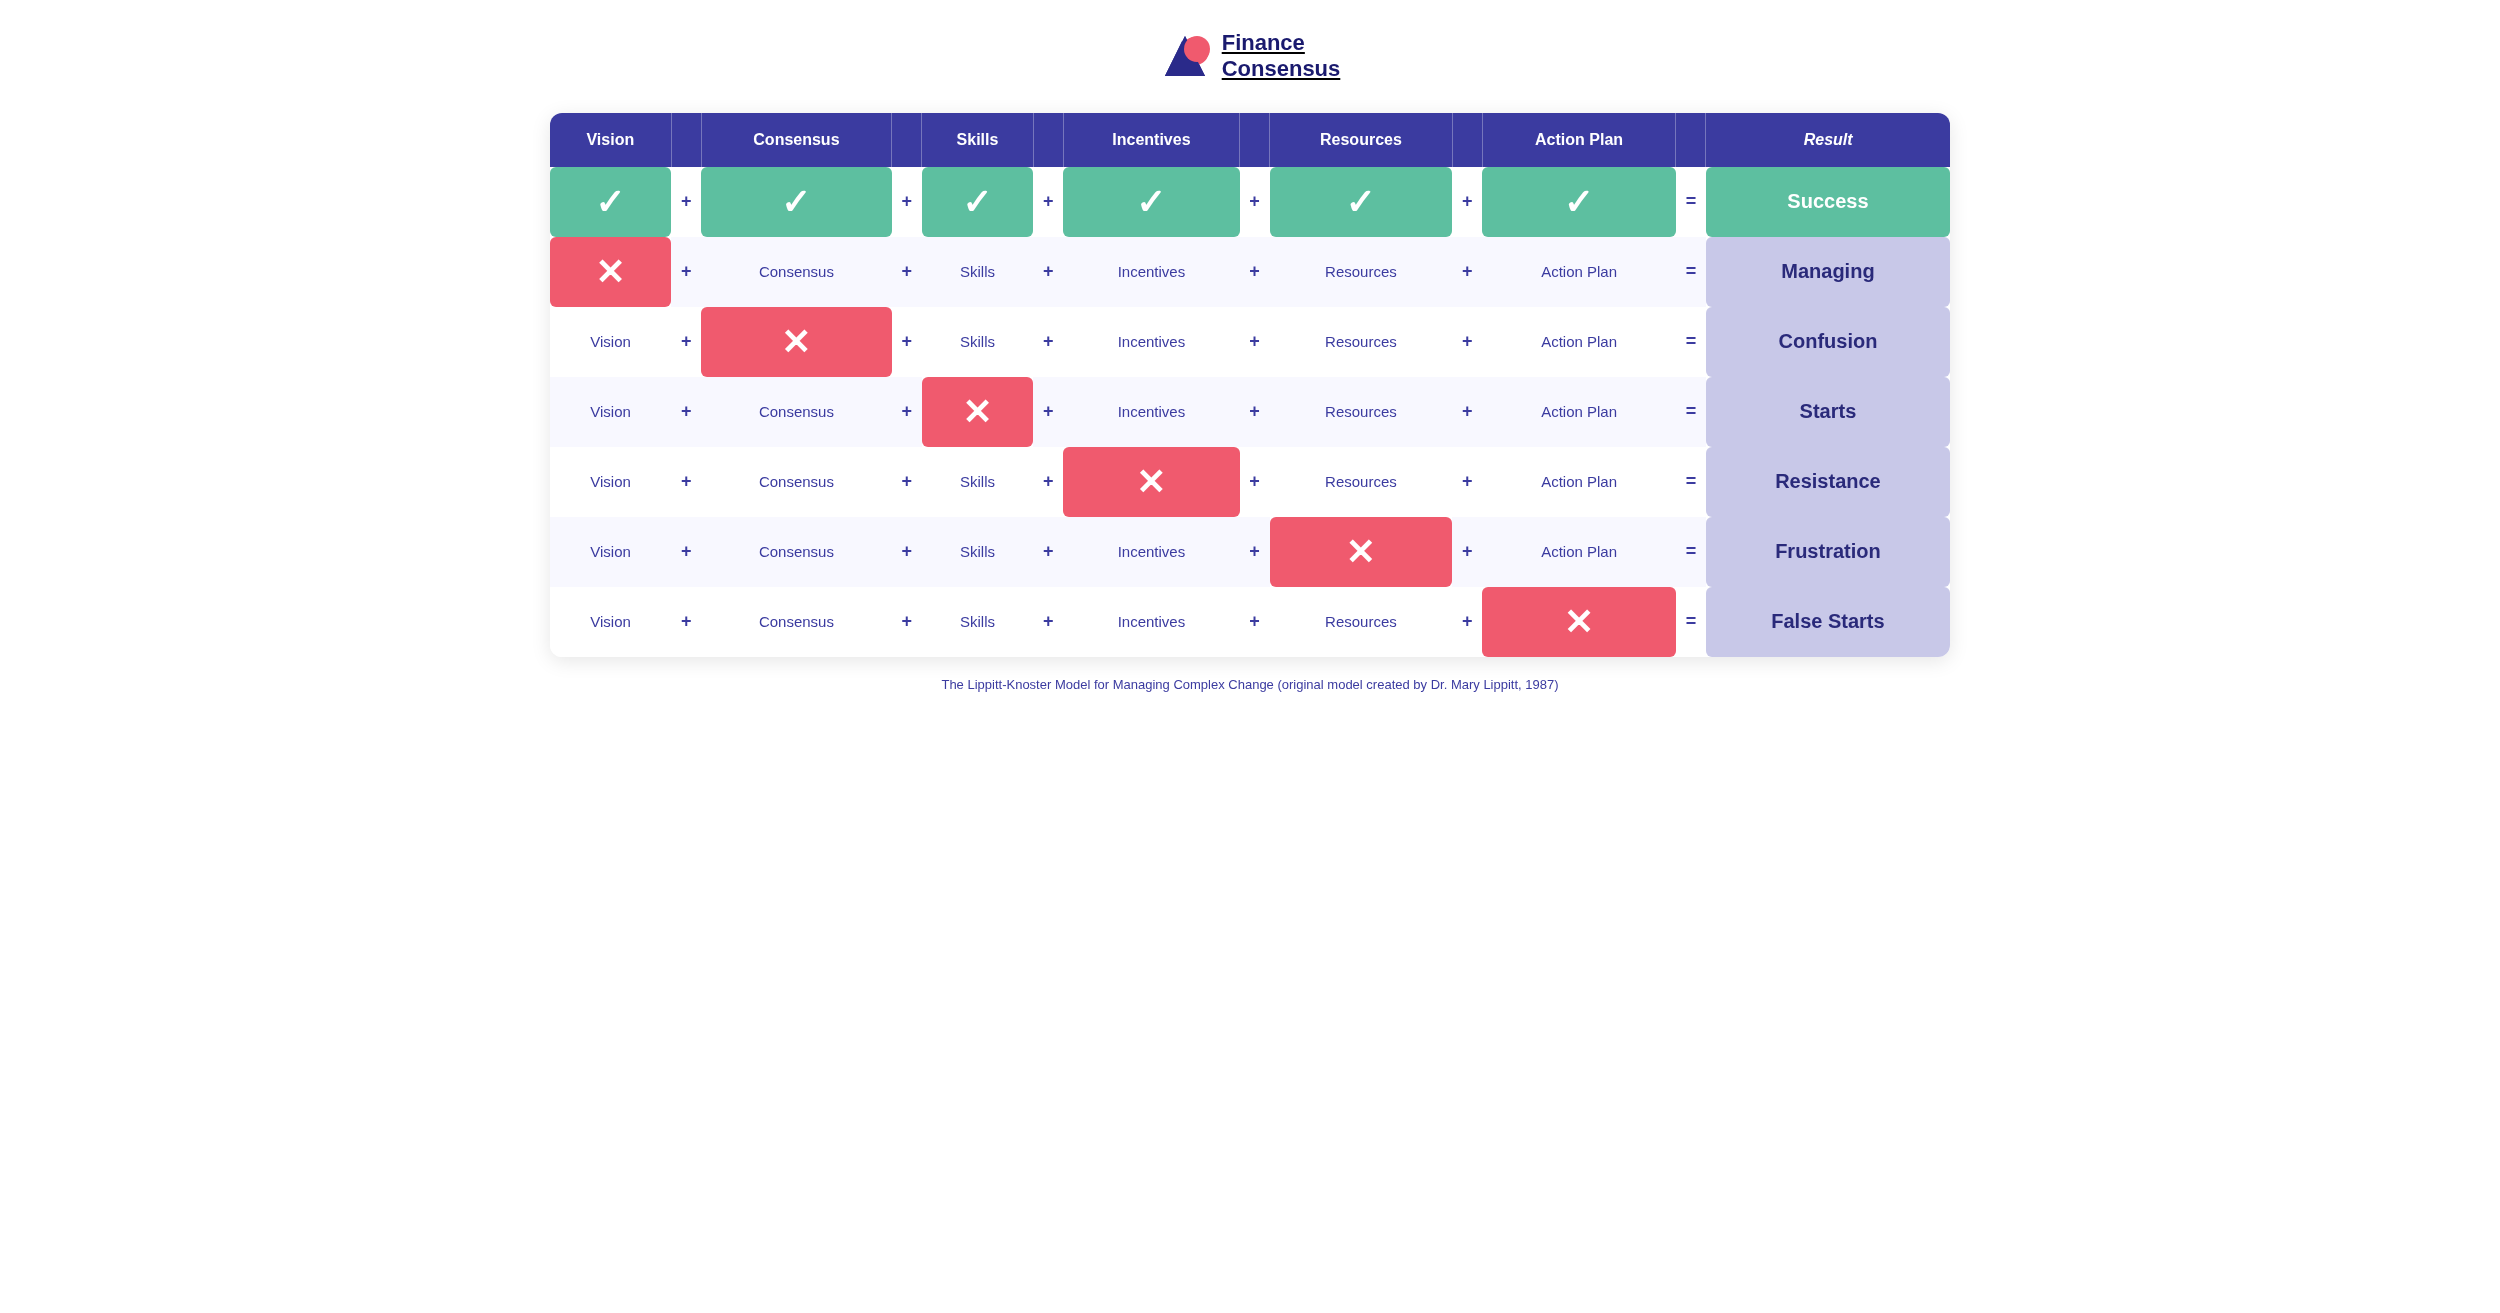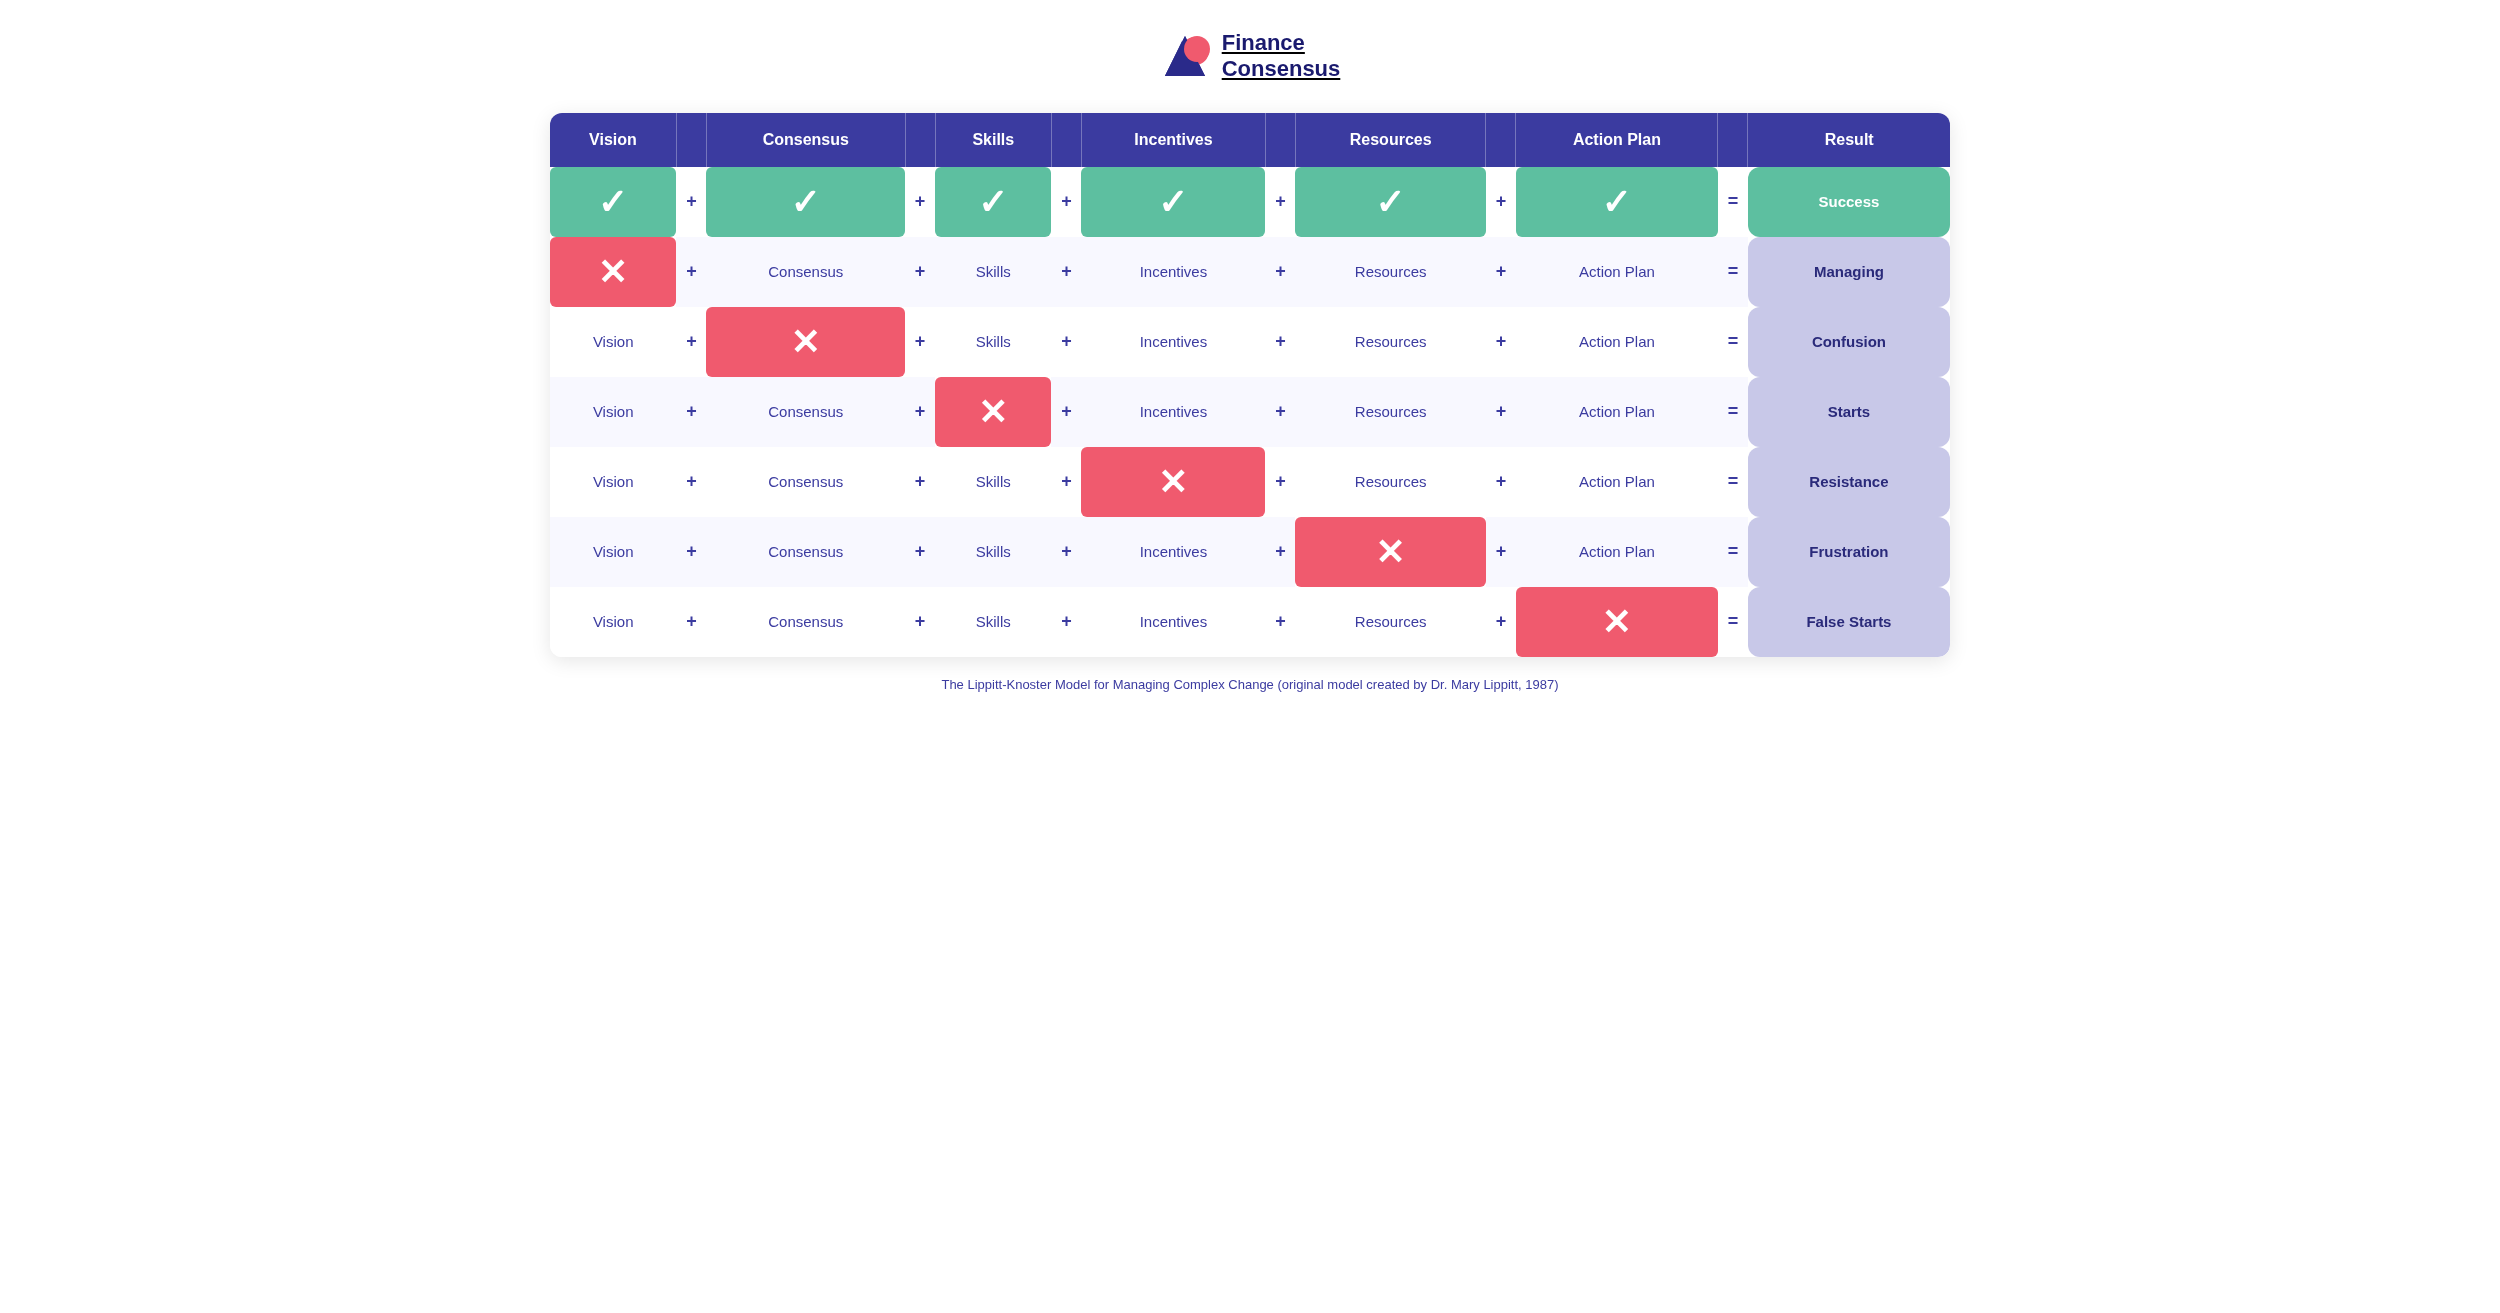--- a/index.html
+++ b/index.html
@@ -55,20 +55,21 @@
       color: white;
       font-weight: 700;
       font-size: 16px;
       padding: 18px 10px;
       text-align: center;
       border-right: 1px solid rgba(255,255,255,0.3);
     }
 
     thead th:last-child {
       border-right: none;
+      font-style: italic;
     }
 
     tbody tr {
       background: #ffffff;
     }
 
     tbody tr:nth-child(even) {
       background: #f8f8ff;
     }
 
@@ -126,23 +127,23 @@
 
     .cross-mark {
       color: white;
       font-size: 36px;
       font-weight: 700;
       line-height: 1;
     }
 
     .result-cell {
       background: #c8c8e8;
-      border-radius: 12px;
+      border-radius: 6px;
       font-weight: 800;
-      font-size: 15px;
+      font-size: 20px;
       color: #2a2a7a;
       padding: 4px 12px;
     }
 
     .result-success {
       background: #5dbfa0;
       color: white;
     }
 
     .footer-text {

